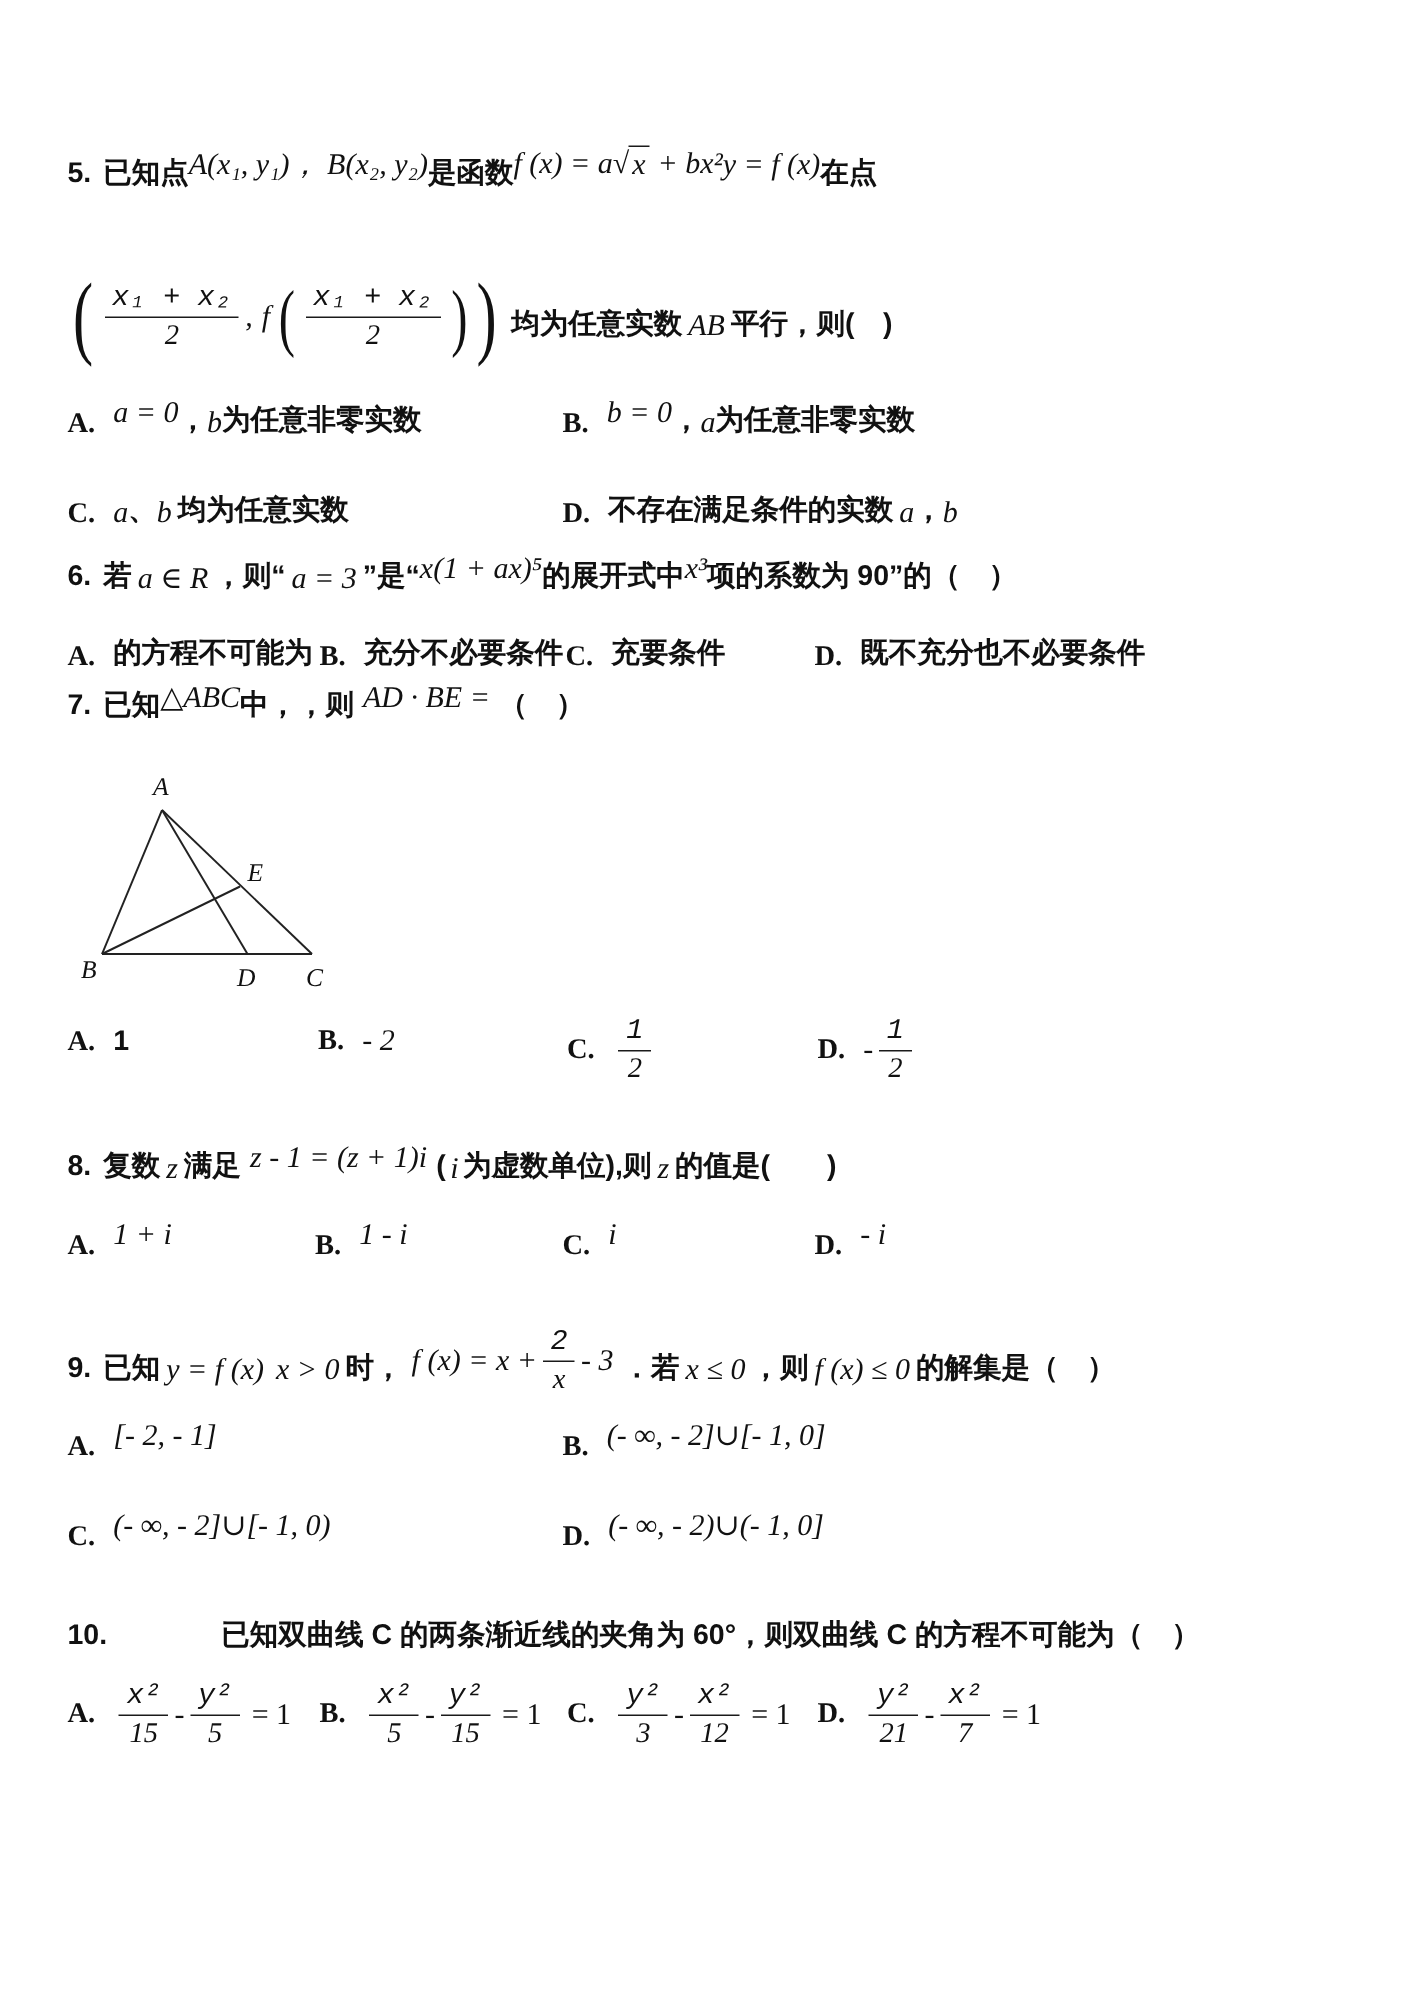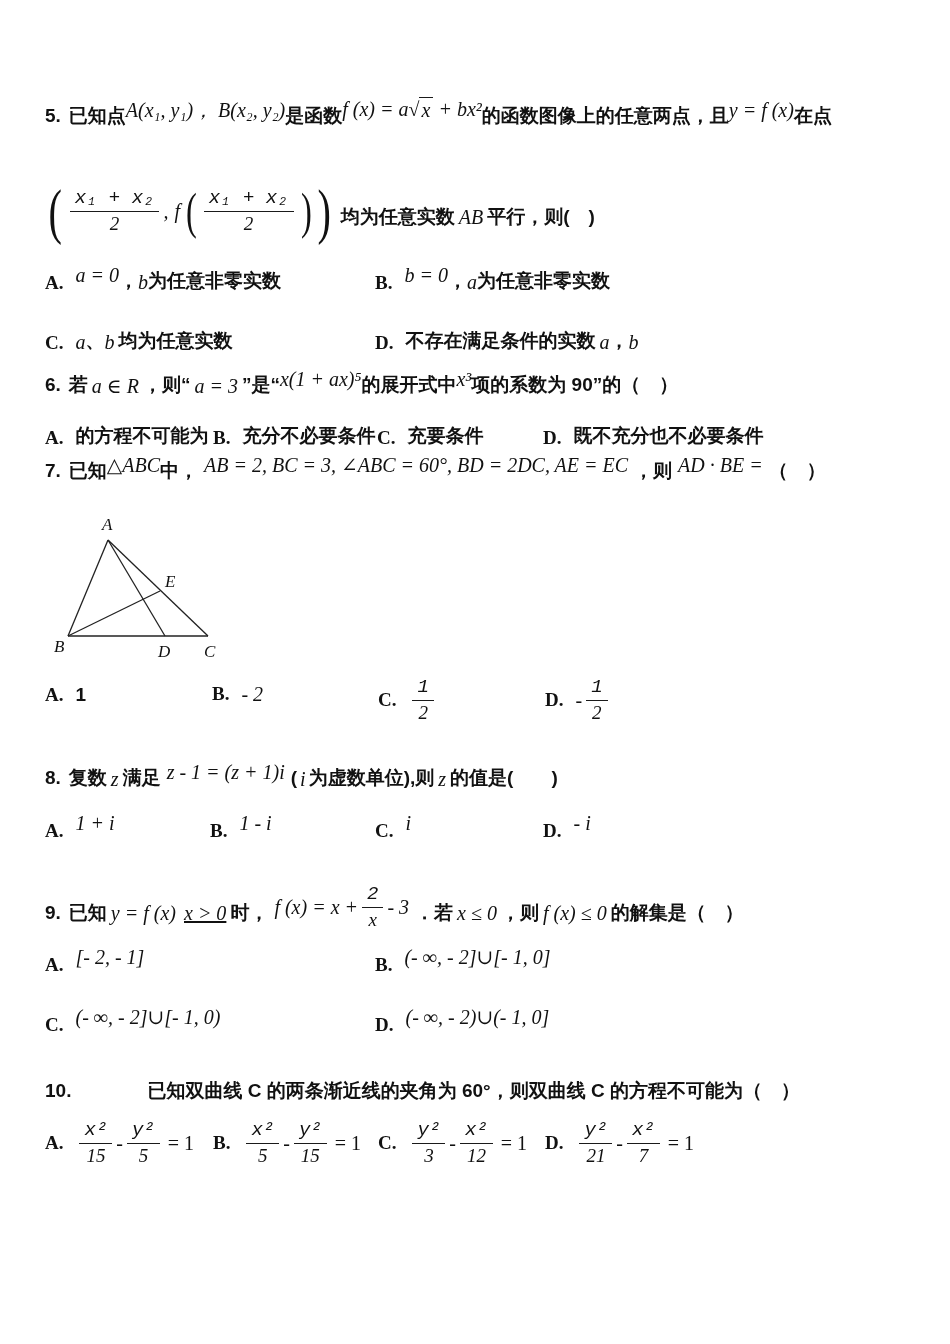--- a/index.html
+++ b/index.html
@@ -40,21 +40,20 @@
         <span class="gap"></span>
       <span class="cn">已知点</span>
       <span class="m up">A(x₁, y₁)， B(x₂, y₂)</span>
       <span class="cn">是函数</span>
       <span class="m up">
         <span>f (x) = a</span><span class="sqrt">
             <span class="sign">√</span>
             <span class="rad">x</span>
           </span><span> + bx²</span>
       </span>
-      <span class="cn">的函数图像上的任意两点，且</span>
       <span class="m up">y = f (x)</span>
       <span class="cn">在点</span>
     </div>
 
     <div class="line" style="left:45px;top:175px;height:72px;align-items:center;">
       <span class="bigp">(</span>
       <span class="frac">
         <span class="fn">x₁ + x₂</span>
         <span class="fd">2</span>
       </span>
@@ -141,21 +140,20 @@
     </div>
   </section>
 
   <section>
     <div class="line" style="left:45px;top:458px;">
       <span class="cn">7.</span>
         <span class="gap"></span>
       <span class="cn">已知</span>
       <span class="m up">△ABC</span>
       <span class="cn">中，</span>
-      <span class="m up" style="margin:0 6px;">AB = 2, BC = 3, ∠ABC = 60°, BD = 2DC, AE = EC</span>
       <span class="cn">，则</span>
       <span class="m up" style="margin:0 6px;">AD · BE =</span>
       <span class="cn">（　）</span>
     </div>
 
     <svg class="fig" style="left:52px;top:512px;" width="190" height="152" viewBox="0 0 190 152">
       <g stroke="#222" stroke-width="1.3" fill="none">
         <path d="M56,28 L16,124"></path>
         <path d="M16,124 L156,124"></path>
         <path d="M156,124 L56,28"></path>
@@ -229,21 +227,21 @@
       </div>
     </div>
   </section>
 
   <section>
     <div class="line" style="left:45px;top:878px;height:58px;align-items:center;">
       <span class="cn sink2">9.</span>
         <span class="gap"></span>
       <span class="cn sink2">已知</span>
       <span class="m sink2" style="margin:0 4px;">y = f (x)</span>
-      <span class="m sink2" style="margin:0 4px;text-decoration:underline;">x &gt; 0</span>
+      <span class="m sink2" style="margin:0 4px;">x &gt; 0</span>
       <span class="cn sink2">时，</span>
       <span class="m" style="margin-left:6px;">f (x) = x +</span>
       <span class="frac">
           <span class="fn">2</span>
           <span class="fd">x</span>
         </span>
       <span class="m" style="margin-right:6px;">- 3</span>
       <span class="cn sink2">．若</span>
       <span class="m sink2" style="margin:0 4px;">x ≤ 0</span>
       <span class="cn sink2">，则</span>

